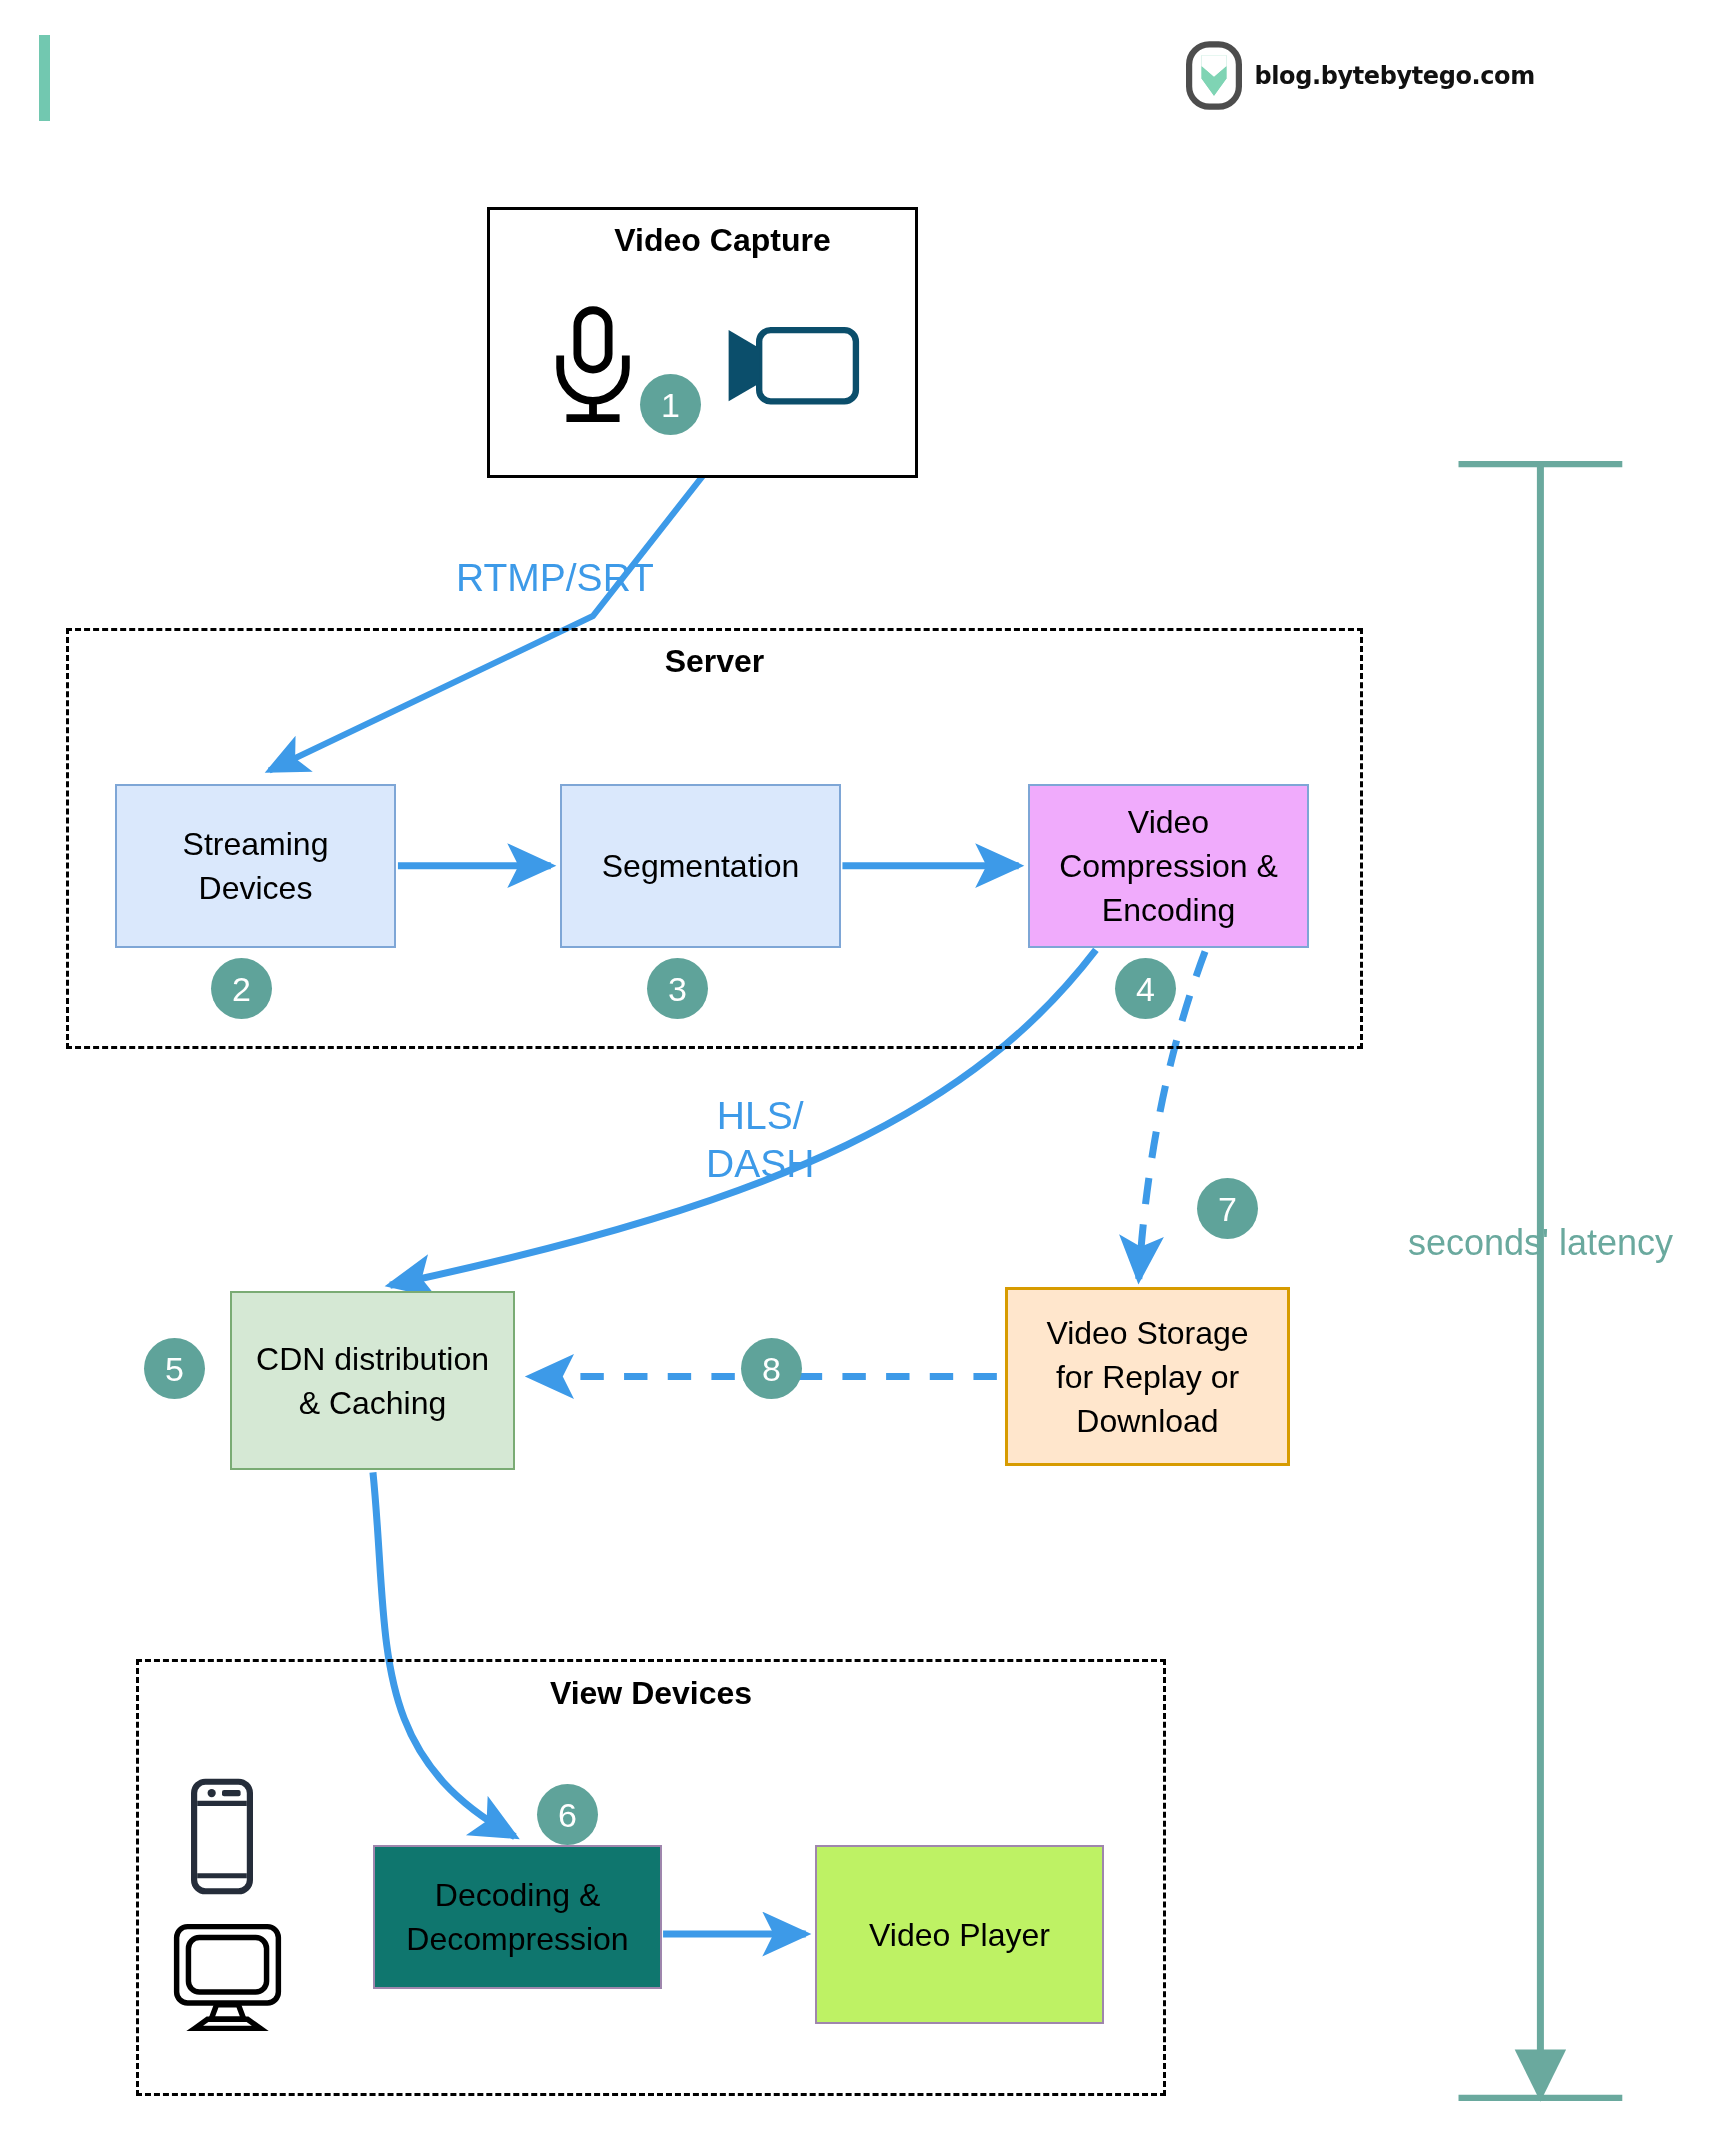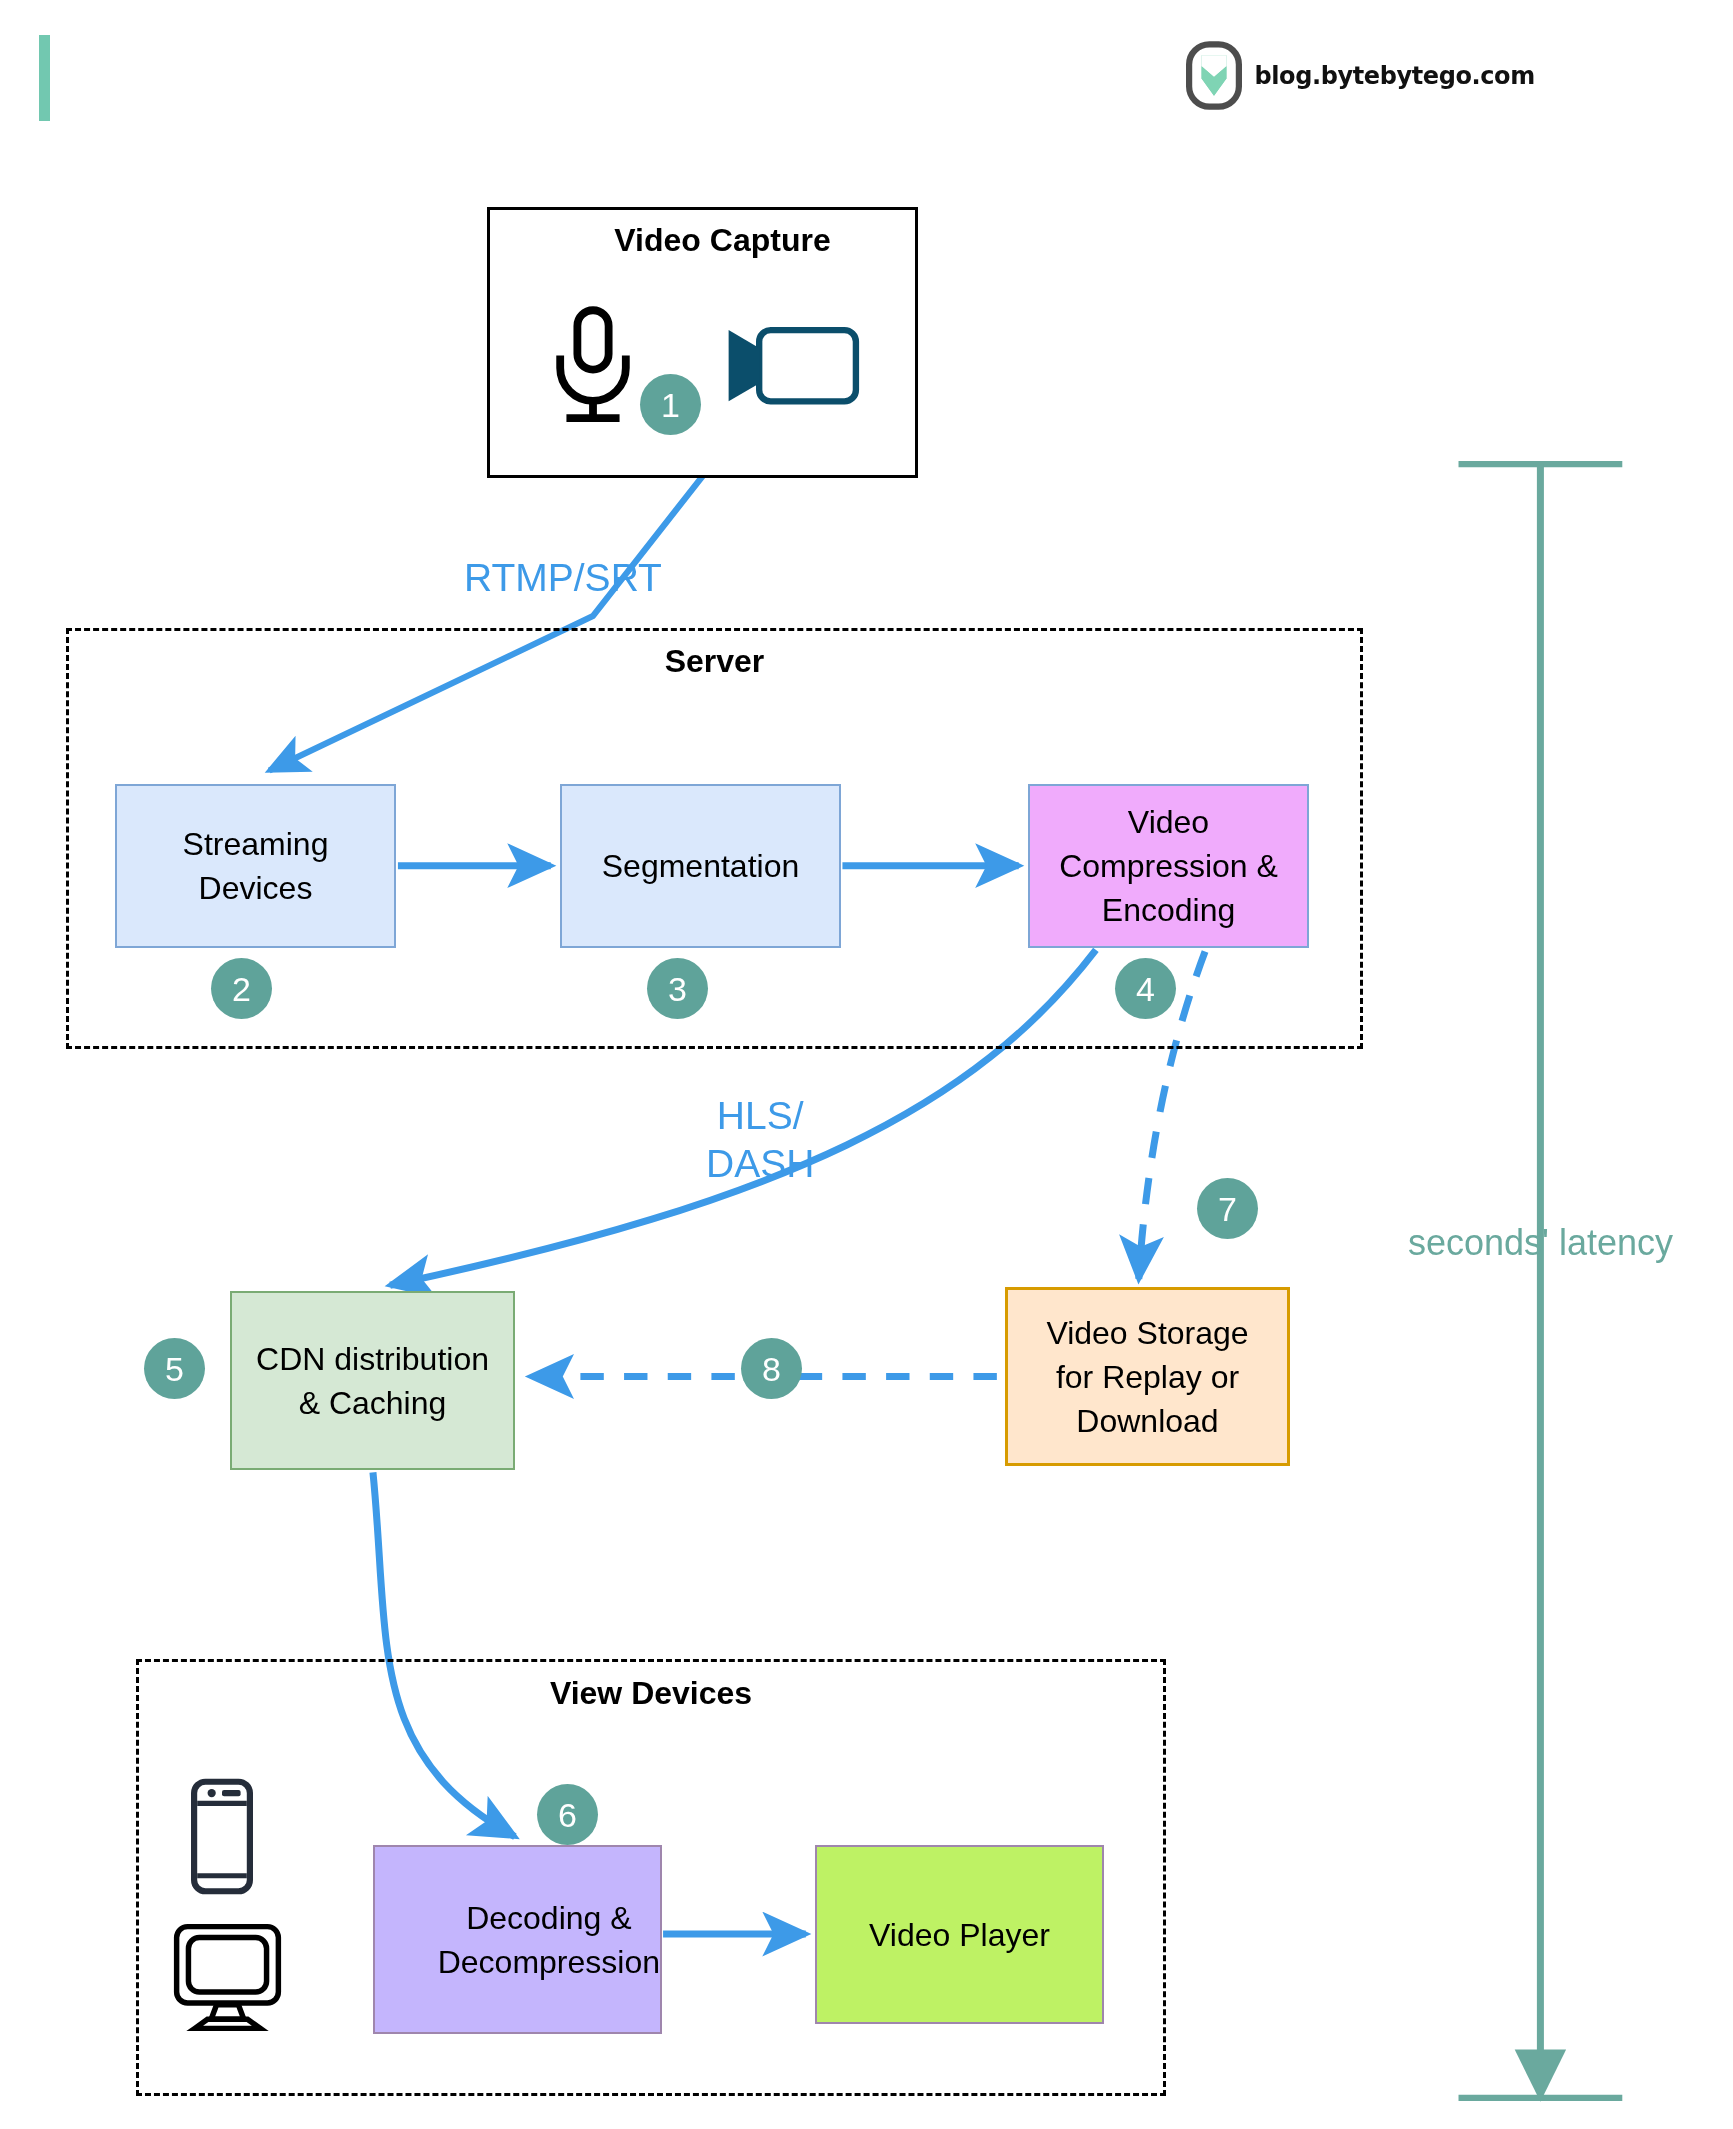--- a/index.html
+++ b/index.html
@@ -41,42 +41,42 @@
 
   #box-cdn{left:230px;top:1291px;width:285px;height:179px;
            background:#d5e8d4; border:2.3px solid #7aab74;}
   #box-storage{left:1005px;top:1287px;width:285px;height:179px;
            background:#ffe6cc;border:3.1px solid #d79b00;}
 
   #view-group{left:136px;top:1659px;width:1030px;height:437px;}
   #view-title{left:136px;top:1675px;width:1030px;}
   #phone-icon{left:191px;top:1778px;width:62px;height:117px;}
   #monitor-icon{left:173px;top:1923px;width:109px;height:109px;}
-  #box-decoding{left:373px;top:1845px;width:289px;height:189px;
-                background:#c4b5fd;border:2.3px solid #9f86ad;justify-content:flex-end;}
+  #box-decoding{left:373px;top:1845px;width:289px;height:144px;
+                background:#0f766e;border:2.3px solid #9f86ad;}
   #box-player{left:815px;top:1845px;width:289px;height:179px;
                 background:#bef264;border:2.3px solid #9f86ad;}
 
   
   .badge{position:absolute;width:61px;height:61px;border-radius:50%;
          background:#5fa39a;color:#fff;display:flex;align-items:center;
          justify-content:center;font-size:34px;line-height:1;}
   #badge-1{left:640px;top:374px;}
   #badge-2{left:211px;top:958px;}
   #badge-3{left:647px;top:958px;}
   #badge-4{left:1115px;top:958px;}
   #badge-5{left:144px;top:1338px;}
   #badge-6{left:537px;top:1784px;}
   #badge-7{left:1197px;top:1178px;}
   #badge-8{left:741px;top:1338px;}
 
   
   .proto{position:absolute;color:#3d9ae8;font-size:39px;line-height:48px;
          text-align:center;white-space:pre;}
-  #label-rtmp{left:456px;top:554px;margin-left:8px;}
+  #label-rtmp{left:456px;top:554px;}
   #label-hls{left:706px;top:1092px;}
 
   
   #latency-label{left:1369px;top:1221px;width:343px;text-align:center;
                  color:#6aa99e;font-size:36px;line-height:44px;white-space:nowrap;}
 
   
   #arrow-layer{left:0;top:0;width:1734px;height:2129px;pointer-events:none;}
 </style>
 </head>

